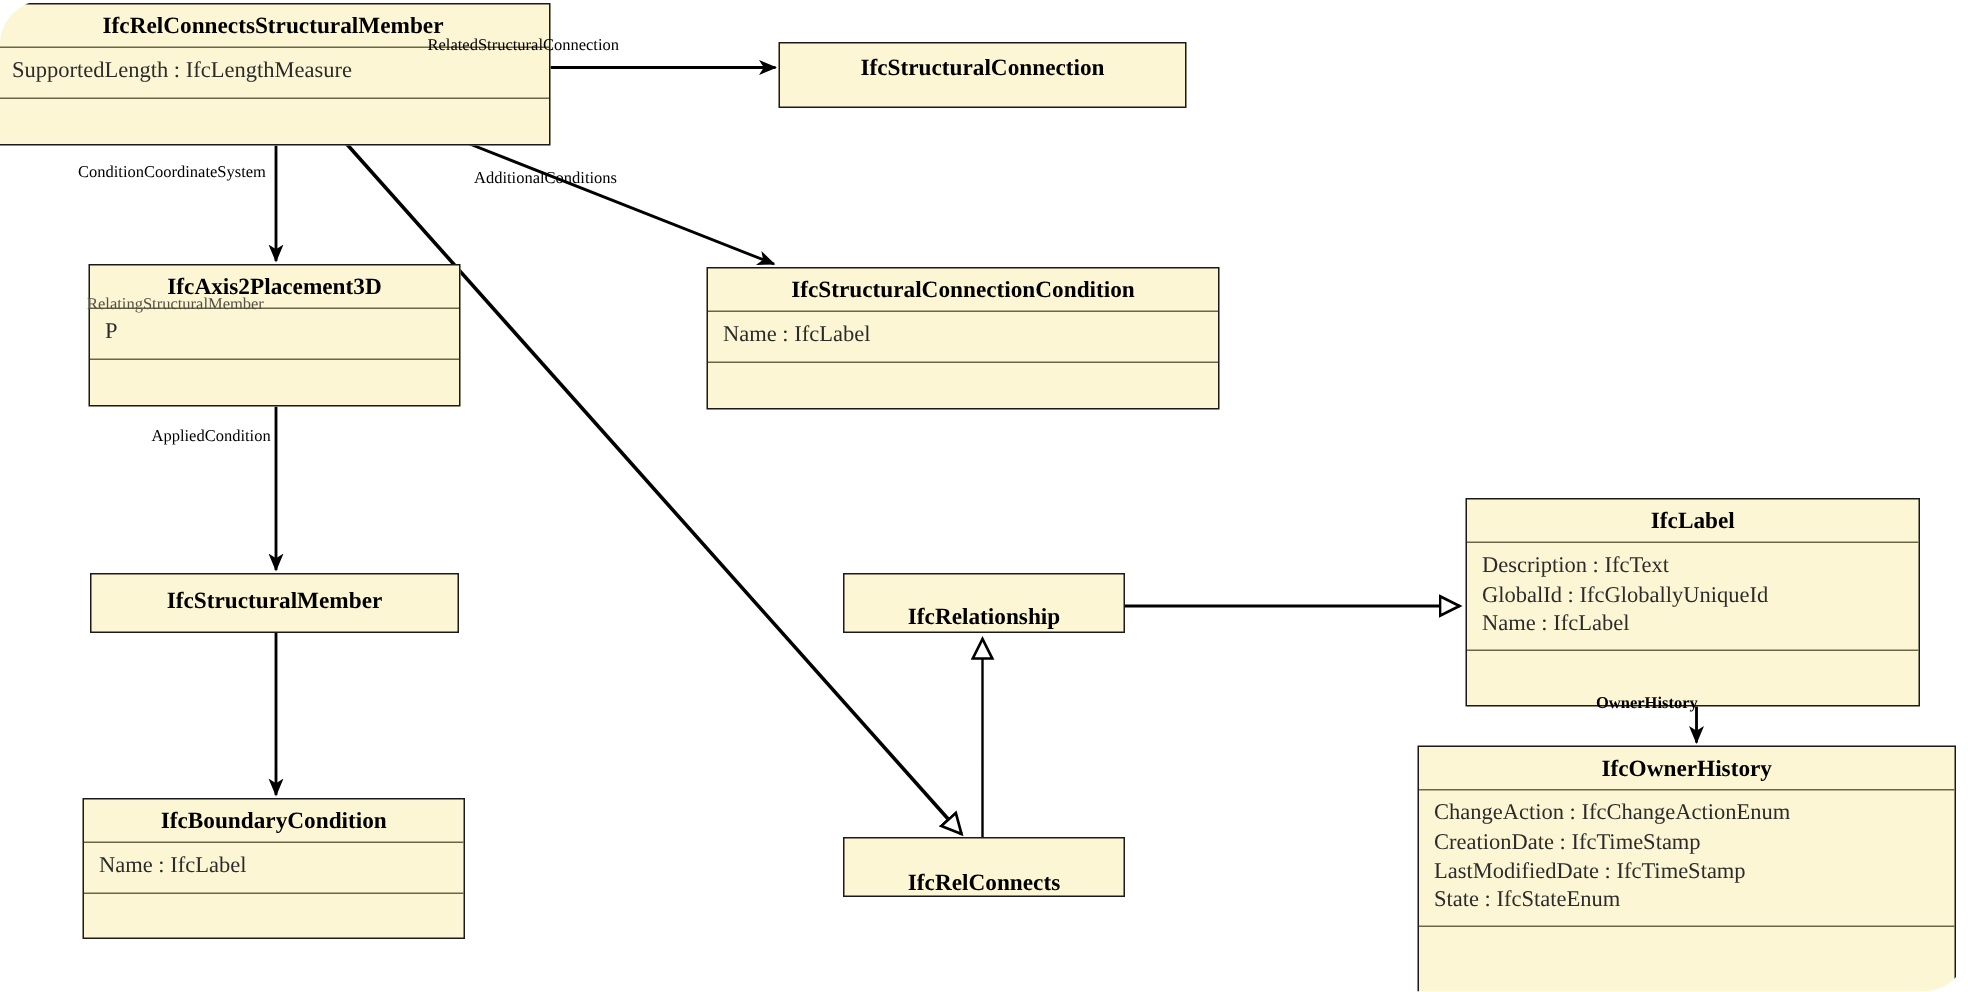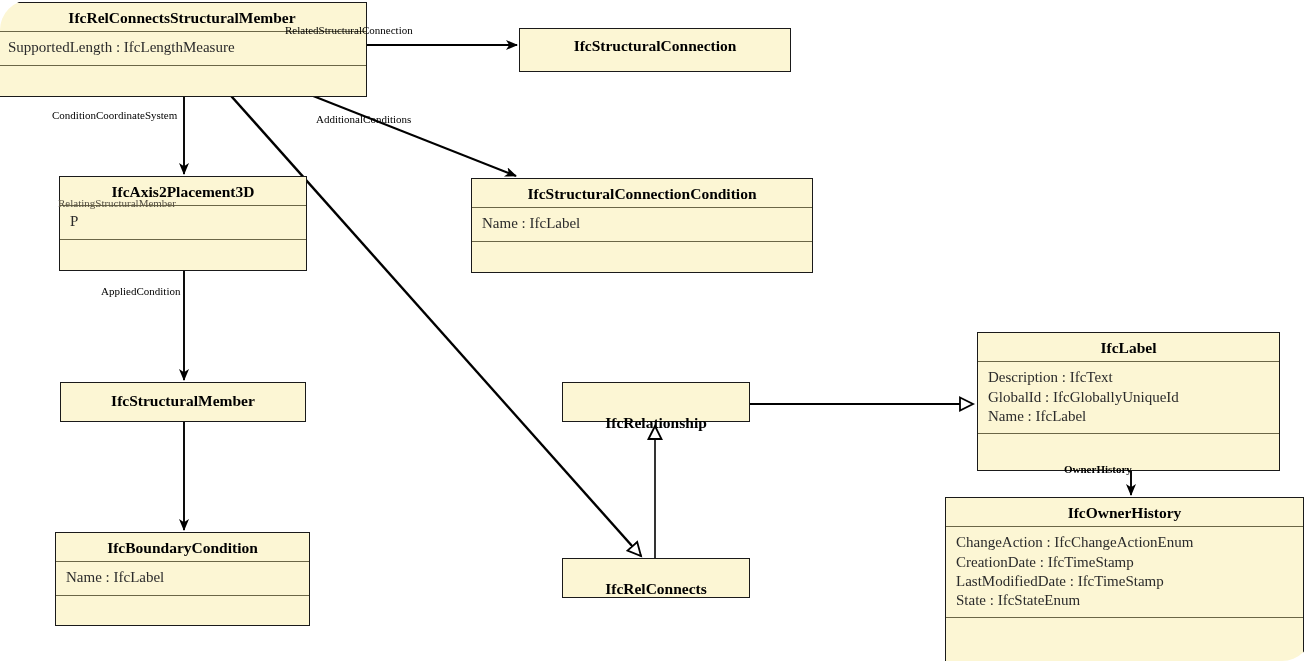--- a/index.html
+++ b/index.html
@@ -166,21 +166,21 @@
     <div class="uml-title">IfcBoundaryCondition</div>
     <div class="uml-sep"></div>
     <div class="uml-attrs">
       <span class="uml-attr">Name : IfcLabel</span>
     </div>
     <div class="uml-sep"></div>
     <div class="uml-empty"></div>
   </div>
 
   <div class="uml-box" style="left:562px; top:382px; width:188px; height:40px;">
-    <div class="uml-title" style="padding-top:7px;margin-top:24px;">IfcRelationship</div>
+    <div class="uml-title" style="padding-top:20px;">IfcRelationship</div>
   </div>
 
   <div class="uml-box" style="left:562px; top:558px; width:188px; height:40px;">
     <div class="uml-title" style="padding-top:21px;">IfcRelConnects</div>
   </div>
 
   <div class="uml-box" style="left:977px; top:332px; width:303px; height:139px;">
     <div class="uml-title">IfcLabel</div>
     <div class="uml-sep"></div>
     <div class="uml-attrs">

